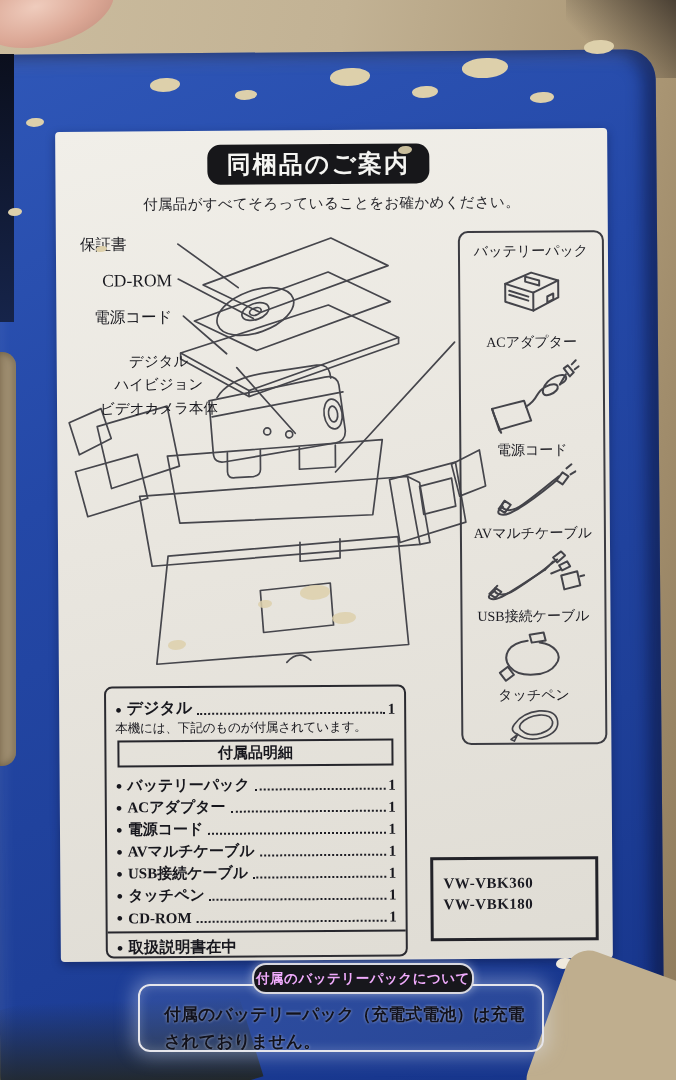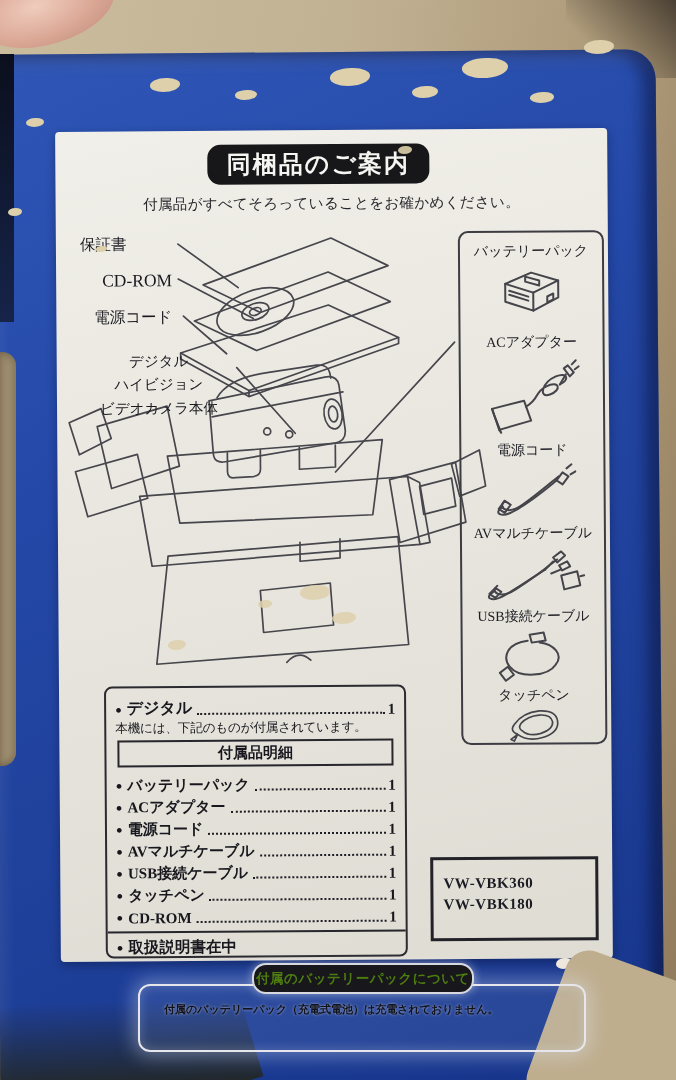--- a/index.html
+++ b/index.html
@@ -68,26 +68,26 @@
   .sep{border-top:2px solid #26262c;margin:4px -9px 0;}
   .foot-row{display:flex;margin-top:4px;font-size:15.5px;font-weight:bold;}
 
   .opt-battery{position:absolute;left:370px;top:728px;width:168px;height:84px;box-sizing:border-box;
     border:3px solid #222228;padding:8px 10px;color:#1b1b22;}
   .opt-title{font-size:18px;font-weight:bold;letter-spacing:1px;white-space:nowrap;}
   .opt-model{font-size:15px;font-weight:bold;letter-spacing:.5px;line-height:1.42;margin-top:5px;}
   .opt-model + .opt-model{margin-top:0;}
 
   .notice-badge{position:absolute;left:252px;top:963px;width:218px;height:27px;z-index:5;
-    background:#17171c;border:2px solid #d8d8e0;border-radius:14px;color:#4d7c0f;font-size:13.5px;
+    background:#17171c;border:2px solid #d8d8e0;border-radius:14px;color:#f0abfc;font-size:13.5px;
     font-weight:bold;display:flex;align-items:center;justify-content:center;letter-spacing:.5px;
     box-shadow:0 0 10px rgba(255,255,255,.45);}
-  .notice-box{position:absolute;left:138px;top:984px;width:448px;height:68px;z-index:4;
+  .notice-box{position:absolute;left:138px;top:984px;width:406px;height:68px;z-index:4;
     box-sizing:border-box;border:2.5px solid #e6e6ec;border-radius:12px;
-    background:rgba(200,215,250,.10);padding:15px 16px 0 24px;font-size:11px;font-weight:bold;
+    background:rgba(200,215,250,.10);padding:15px 16px 0 24px;font-size:17px;font-weight:bold;
     color:#12121c;line-height:1.6;text-shadow:0 0 3px rgba(255,255,255,.55);
     box-shadow:0 0 18px 5px rgba(230,238,255,.35),inset 0 0 12px rgba(230,238,255,.25);}
 </style>
 </head>
 <body>
 
 <div class="page">
   <div class="bg-topright"></div>
   <div class="finger"></div>
   <div class="blue-box"></div>

